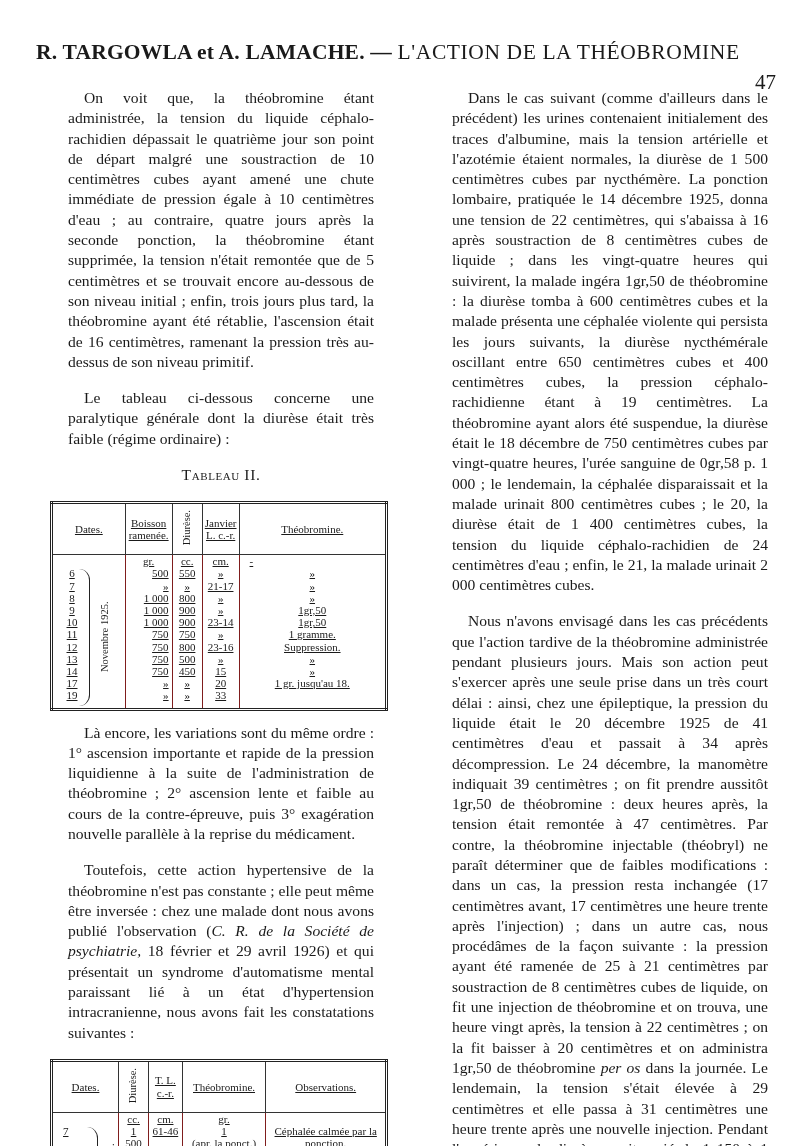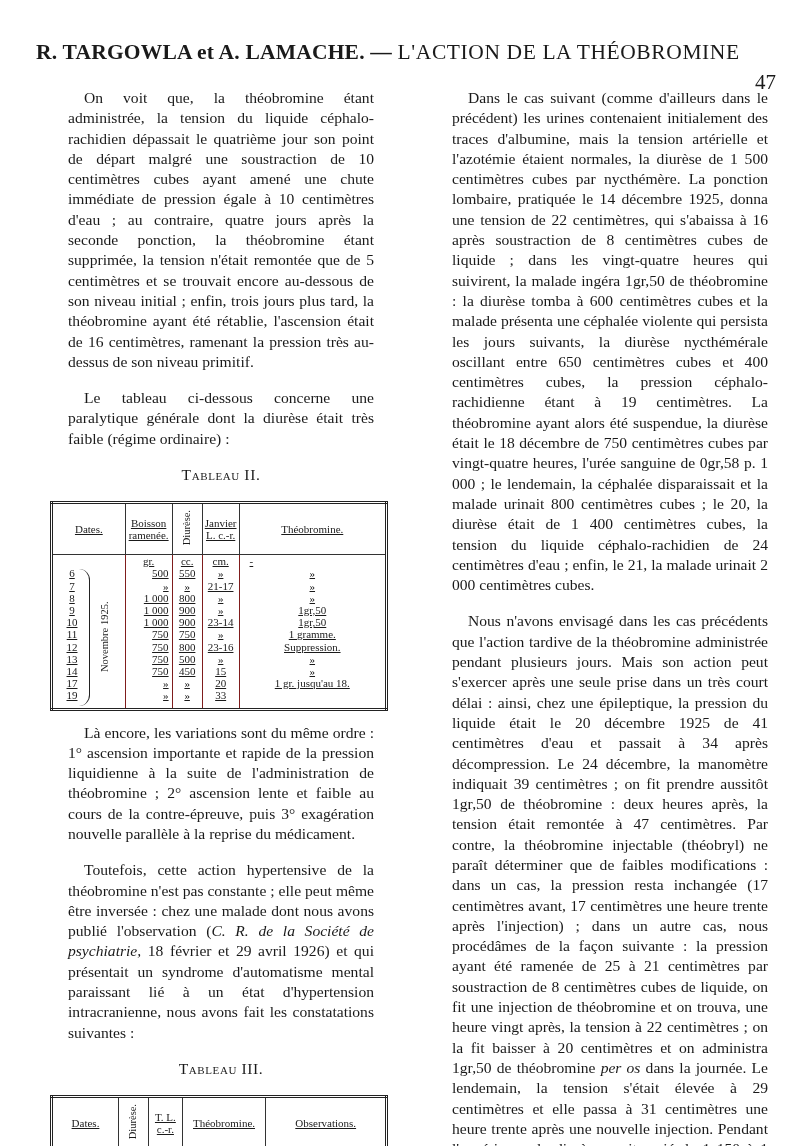--- a/index.html
+++ b/index.html
@@ -139,21 +139,20 @@
               <div>1 gr. jusqu'au 18.</div>
               <div></div>
             </div>
           </td>
     </tr>
   </tbody>
     </table>
 
   <p style="margin-top:12px">Là encore, les variations sont du même ordre : 1° ascension importante et rapide de la pression liquidienne à la suite de l'administration de théobromine ; 2° ascension lente et faible au cours de la contre-épreuve, puis 3° exagération nouvelle parallèle à la reprise du médicament.</p>
   <p><span>Toutefois, cette action hypertensive de la théobromine n'est pas constante ; elle peut même être inversée : chez une malade dont nous avons publié l'observation (</span><i>C. R. de la Société de psychiatrie,</i><span> 18 février et 29 avril 1926) et qui présentait un syndrome d'automatisme mental paraissant lié à un état d'hypertension intracranienne, nous avons fait les constatations suivantes :</span></p>
-  <p class="tabletitle" style="margin-top:14px">Tableau III.</p>
 
   <table class="t t3">
     <tbody>
         <tr>
       <th style="width:20%">Dates.</th>
       <th style="width:9%"><span class="vert">Diurèse.</span></th>
       <th style="width:10%">T. L. c.-r.</th>
       <th style="width:25%">Théobromine.</th>
       <th>Observations.</th>
     </tr>

